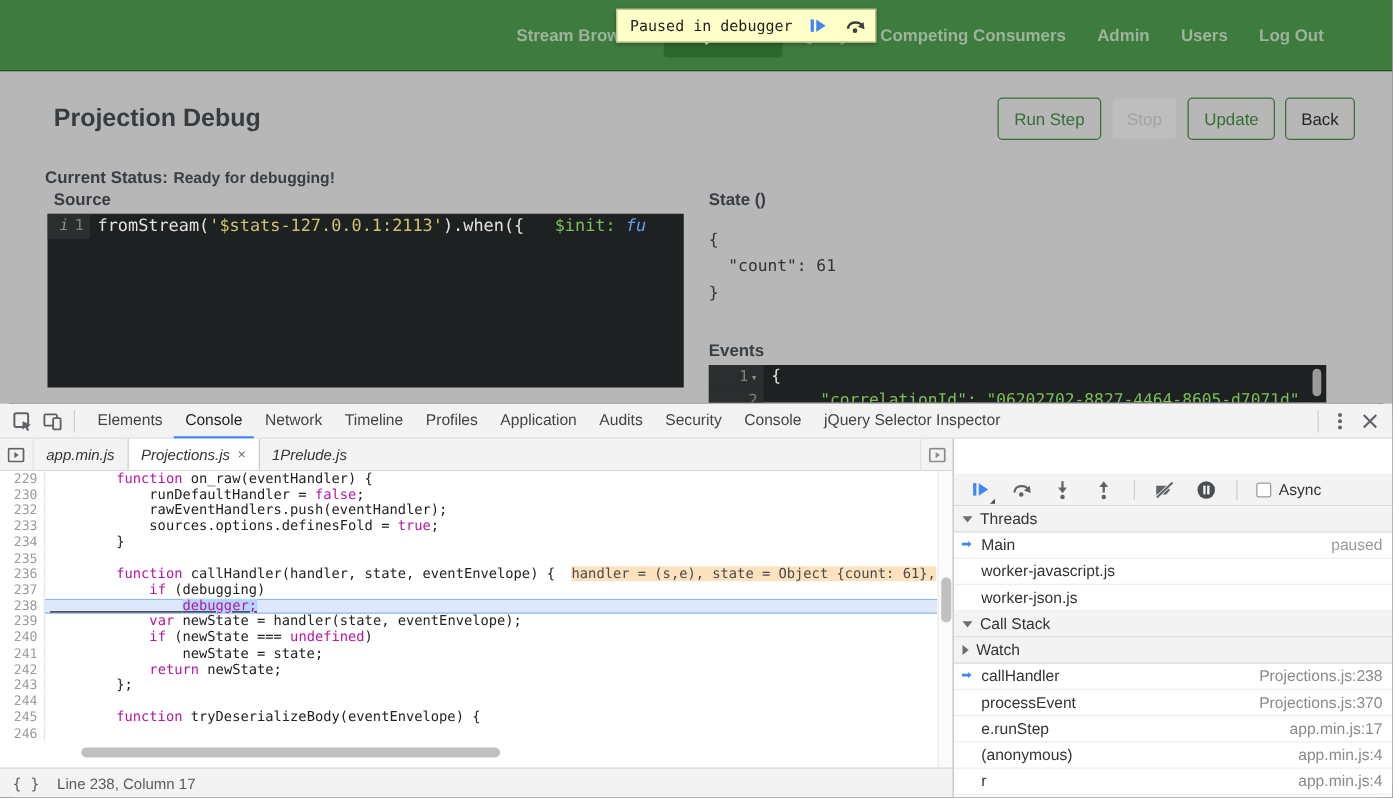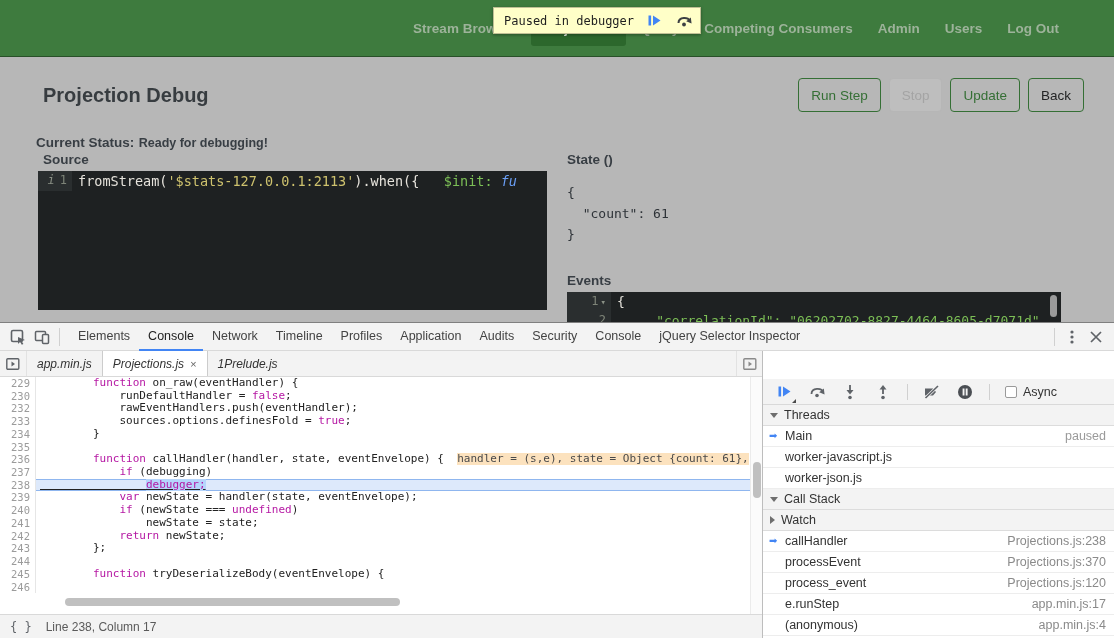--- a/index.html
+++ b/index.html
@@ -49,21 +49,21 @@
   .tok-fn { color:#6a9ef5; font-style:italic; }
   .info-i { font-style:italic; margin-right:5px; color:#8b9186; }
   .fold-caret { color:#8b9186; font-size:9px; margin-left:2px; }
   .ev-thumb { position:absolute; right:4px; top:3px; width:7px; height:22px;
               background:#9a9a9a; border-radius:4px; }
   .state-json { position:absolute; left:567px; top:182px; font-family:"DejaVu Sans Mono", monospace;
                 font-size:13px; color:#2e3338; line-height:21px; white-space:pre; }
 
   
   .devtools { position:absolute; left:0; top:322px; width:1114px; height:316px;
-              background:#fff; border-top:1px solid #7f7f7f; color:#333; font-size:12px; }
+              background:#fff; border-top:1px solid #7f7f7f; color:#333; font-size:12px;border-radius:12px; }
   .dt-toolbar { height:28px; background:#f3f3f3; border-bottom:1px solid #d9d9d9;
                 display:flex; align-items:center; padding:0 6px; }
   .tb-icon { width:24px; height:22px; display:flex; align-items:center; justify-content:center; cursor:pointer; }
   .tb-sep { width:1px; height:18px; background:#d0d0d0; margin:0 5px; }
   .dt-tabs { display:flex; height:28px; margin-left:4px; }
   .dtab { padding:0 9px; line-height:26px; font-size:12.5px; color:#434343; cursor:pointer; white-space:nowrap; }
   .dtab.active { color:#222; border-bottom:2px solid #4285f4; }
   .dt-toolbar .right { margin-left:auto; display:flex; align-items:center; }
 
   .dt-body { position:relative; width:1114px; height:287px; }
@@ -449,25 +449,20 @@
               <span class="nm">callHandler</span>
               <span class="loc">Projections.js:238</span>
             </div>
             <div class="prow">
               <span class="arrow"></span>
               <span class="nm">processEvent</span>
               <span class="loc">Projections.js:370</span>
             </div>
             <div class="prow">
               <span class="arrow"></span>
-              <span class="nm">process_event</span>
-              <span class="loc">Projections.js:120</span>
-            </div>
-            <div class="prow">
-              <span class="arrow"></span>
               <span class="nm">e.runStep</span>
               <span class="loc">app.min.js:17</span>
             </div>
             <div class="prow">
               <span class="arrow"></span>
               <span class="nm">(anonymous)</span>
               <span class="loc">app.min.js:4</span>
             </div>
             <div class="prow">
               <span class="arrow"></span>

